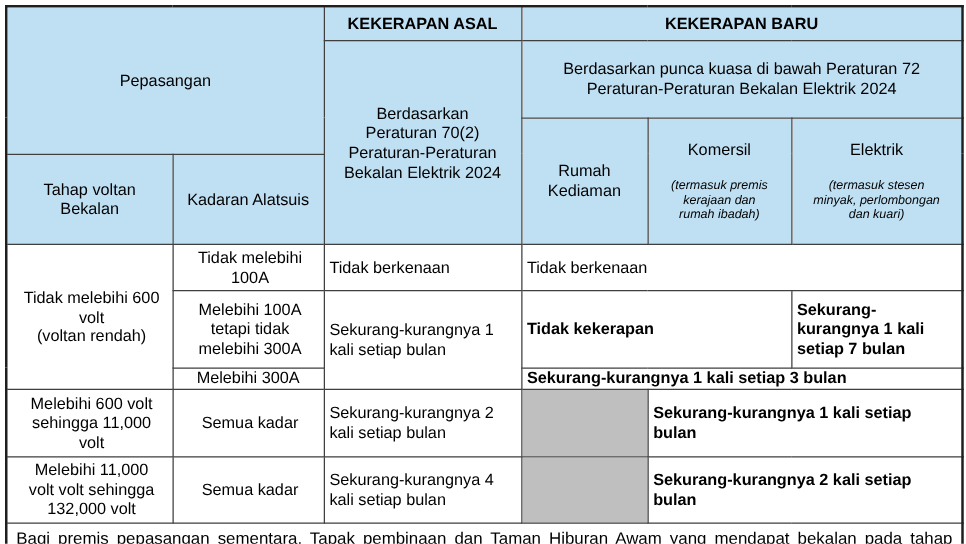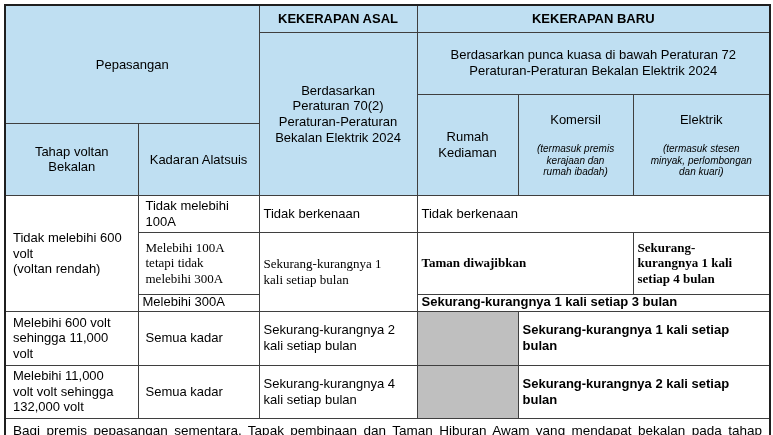--- a/index.html
+++ b/index.html
@@ -26,41 +26,41 @@
     padding: 2px 4px;
     white-space: pre-line;
     overflow: hidden;
   }
   .hdr {
     background: #bfdff2;
     text-align: center;
   }
   .bold { font-weight: bold; }
   .center { }
-  .leftcell { text-align: left; padding-left: 7px; }
+  .leftcell { text-align: center; padding-left: 7px; }
   .gray { background: #bfbfbf; }
   .note {
     font-style: italic;
     font-size: 10px;
     line-height: 1.15;
   }
   .compact { padding: 0 4px; line-height: 1.1; }
   .footer-cell {
     text-align: justify;
     font-size: 13.5px;
     line-height: 1.35;
     padding: 3px 7px 4px 7px;
     white-space: normal;
   }
   tr.hr1 { height: 27px; }
   tr.hr2 { height: 62px; }
   tr.hr3 { height: 18px; }
   tr.hr4 { height: 45px; }
   tr.br1 { height: 32px; }
-  tr.br2 { height: 62px; font-family: Liberation Serif, serif; }
+  tr.br2 { height: 62px; }
   tr.br3 { height: 17px; }
   tr.br4 { height: 54px; }
   tr.br5 { height: 53px; }
   tr.fr  { height: 55px; }
 </style>
 </head>
 <body>
 
 <table class="freq-table">
   <colgroup>
@@ -120,24 +120,24 @@
     <td class="center">Tidak berkenaan</td>
     <td class="center" colspan="3">Tidak berkenaan</td>
   </tr>
 
   <tr class="br2">
     <td class="leftcell">Melebihi 100A
 tetapi tidak
 melebihi 300A</td>
     <td class="center" rowspan="2">Sekurang-kurangnya 1
 kali setiap bulan</td>
-    <td class="center bold" colspan="2">Taman diwajibkan</td>
+    <td class="center bold" colspan="2">Tidak kekerapan</td>
     <td class="center bold">Sekurang-
 kurangnya 1 kali
-setiap 4 bulan</td>
+setiap 7 bulan</td>
   </tr>
 
   <tr class="br3">
     <td class="leftcell compact">Melebihi 300A</td>
     <td class="center bold compact" colspan="3">Sekurang-kurangnya 1 kali setiap 3 bulan</td>
   </tr>
 
   <tr class="br4">
     <td class="leftcell">Melebihi 600 volt
 sehingga 11,000

